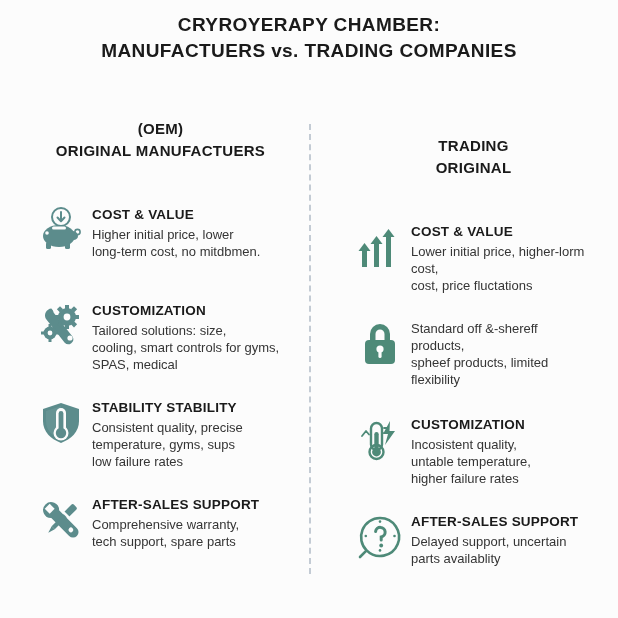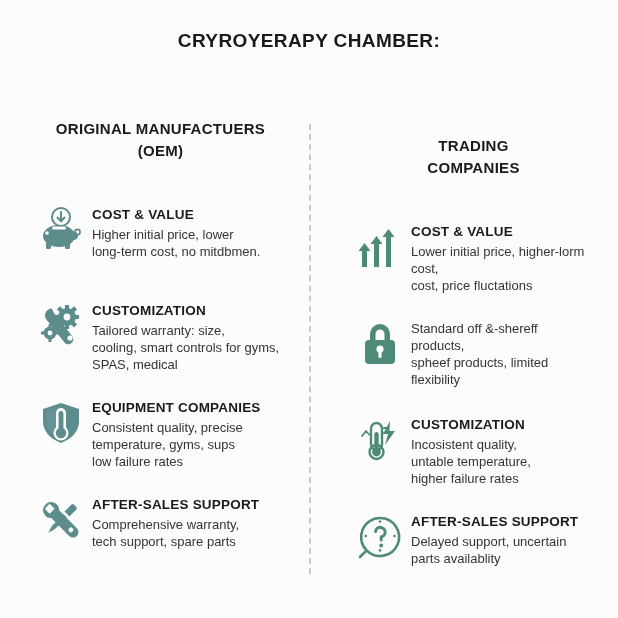--- a/index.html
+++ b/index.html
@@ -11,21 +11,21 @@
     height: 618px;
     background: #fcfcfc;
     font-family: "Liberation Sans", sans-serif;
     color: #222222;
     overflow: hidden;
     position: relative;
   }
 
   
   .title-block {
-    padding-top: 28px;
+    padding-top: 12px;
     text-align: center;
   }
   .title-line {
     font-size: 19px;
     font-weight: bold;
     letter-spacing: 0.4px;
     color: #1a1a1a;
     line-height: 26px;
   }
 
@@ -108,30 +108,31 @@
 
   
   .column-left  .item { margin-bottom: 24px; }
   .column-right .item { margin-bottom: 24px; }
 </style>
 </head>
 <body>
 
 <div class="title-block">
   <div class="title-line">CRYROYERAPY CHAMBER:</div>
+  <div class="title-line">MANUFACTUERS vs. TRADING COMPANIES</div>
 </div>
 
 <div class="divider"></div>
 
 <div class="columns">
 
   <div class="column column-left">
     <div class="col-header">
+      <div>(OEM)</div>
       <div>ORIGINAL MANUFACTUERS</div>
-      <div>(OEM)</div>
     </div>
 
     <div class="items">
 
       <div class="item">
         <div class="item-icon">
           <svg width="48" height="48" viewBox="0 0 48 48">
             <circle cx="24" cy="11" r="9" fill="none" stroke="#5c8c8c" stroke-width="2"></circle>
             <path d="M24 6 v9 M20.5 11.5 L24 15.2 L27.5 11.5" fill="none" stroke="#5c8c8c" stroke-width="2" stroke-linecap="round" stroke-linejoin="round"></path>
             <ellipse cx="22" cy="30" rx="16" ry="11" fill="#5c8c8c"></ellipse>
@@ -172,39 +173,39 @@
               <rect x="11.5" y="22" width="3" height="4"></rect>
               <rect x="11.5" y="36" width="3" height="4"></rect>
               <rect x="4" y="29.5" width="4" height="3"></rect>
               <rect x="18" y="29.5" width="4" height="3"></rect>
             </g>
             <circle cx="13" cy="31" r="2.4" fill="#fcfcfc"></circle>
           </svg>
         </div>
         <div class="item-text">
           <div class="item-heading">CUSTOMIZATION</div>
-          <div class="item-body">Tailored warranty: size,
+          <div class="item-body">Tailored solutions: size,
 cooling, smart controls for gyms,
 SPAS, medical</div>
         </div>
       </div>
 
       <div class="item">
         <div class="item-icon">
           <svg width="48" height="48" viewBox="0 0 48 48">
             <path d="M24 4 L42 10 v12 c0 11 -8 18 -18 22 C14 40 6 33 6 22 V10 z" fill="#5c8c8c"></path>
             <path d="M24 7 L9 12 v10 c0 9 6 15 15 19 z" fill="#6f9b9b" opacity="0.55"></path>
             <rect x="19" y="9" width="10" height="24" rx="5" fill="#fcfcfc"></rect>
             <circle cx="24" cy="34" r="7.5" fill="#fcfcfc"></circle>
             <rect x="21.6" y="12" width="4.8" height="22" rx="2.4" fill="#5c8c8c"></rect>
             <circle cx="24" cy="34" r="5.2" fill="#5c8c8c"></circle>
           </svg>
         </div>
         <div class="item-text">
-          <div class="item-heading">EQUIPMENT COMPANIES</div>
+          <div class="item-heading">STABILITY STABILITY</div>
           <div class="item-body">Consistent quality, precise
 temperature, gyms, sups
 low failure rates</div>
         </div>
       </div>
 
       <div class="item">
         <div class="item-icon">
           <svg width="48" height="48" viewBox="0 0 48 48">
             <g transform="rotate(-45 24 24)">
@@ -226,21 +227,21 @@
 tech support, spare parts</div>
         </div>
       </div>
 
     </div>
   </div>
 
   <div class="column column-right">
     <div class="col-header col-header-right">
       <div>TRADING</div>
-      <div>COMPANIES</div>
+      <div>ORIGINAL</div>
     </div>
 
     <div class="items">
 
       <div class="item">
         <div class="item-icon">
           <svg width="48" height="48" viewBox="0 0 48 48">
             <g fill="#4e8a78">
               <path d="M6 44 V28 H2.5 L8.5 20 L14.5 28 H11 V44 z"></path>
               <path d="M18 44 V21 H14.5 L20.5 13 L26.5 21 H23 V44 z"></path>

